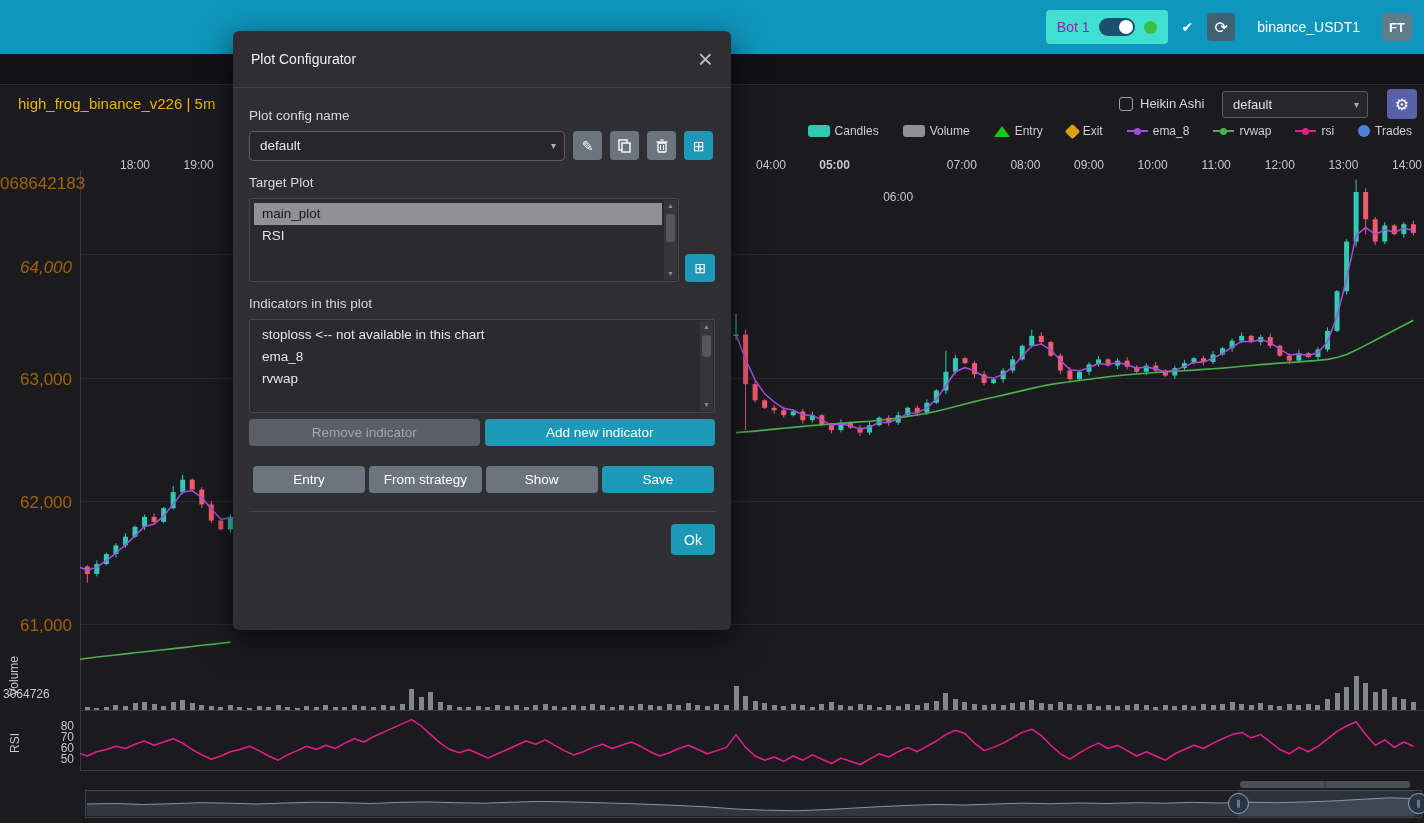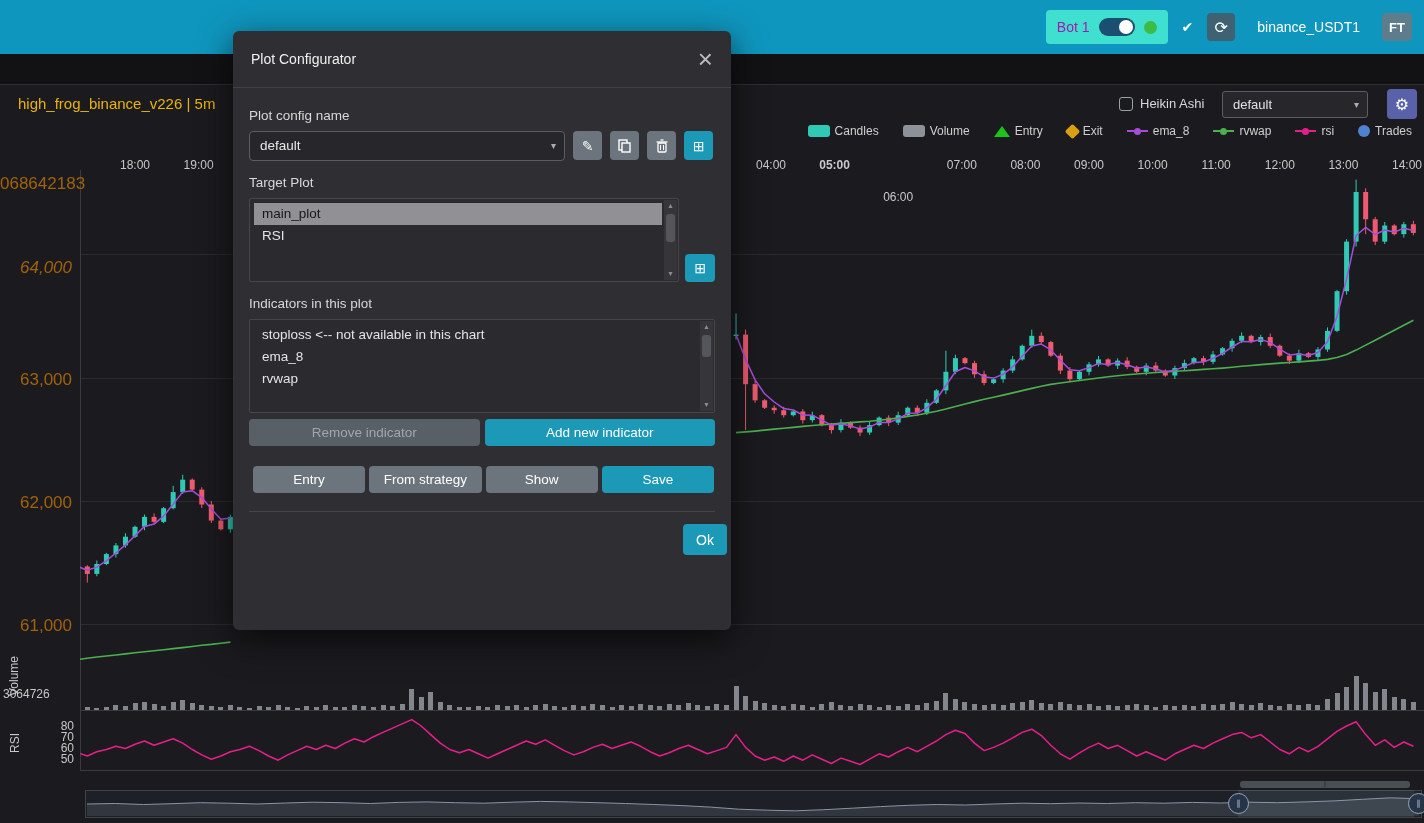--- a/index.html
+++ b/index.html
@@ -99,21 +99,21 @@
   .vscroll .arr.up { top:0; } .vscroll .arr.dn { bottom:0; }
   .vscroll .thumb { position:absolute; left:2px; width:9px; border-radius:3px; background:#55555c; }
   .target-list { flex:1; height:84px; }
   .ind-list { width:100%; height:94px; }
   .btnrow2 { display:flex; gap:5px; margin-top:6px; }
   .btnrow2 .btn { flex:1; height:27px; border:none; border-radius:4px; font-size:13.5px; color:#fff; cursor:pointer; }
   .btn-muted { background:#595f66; color:#9fa6ad !important; }
   .btnrow4 { display:flex; gap:4px; margin:20px 0 0 4px; padding-right:1px; }
   .btnrow4 .btn { flex:1; height:27px; border:none; border-radius:4px; font-size:13.5px; color:#fff; cursor:pointer; }
   .modal-divider { border-top:1px solid #45454c; margin-top:18px; }
-  .modal-footer { display:flex; justify-content:flex-end; padding:12px 4px; }
+  .modal-footer { display:flex; justify-content:flex-end; padding:12px 16px; }
   .ok-btn { width:44px; height:31px; border:none; border-radius:4px; background:#1d99b8; color:#fff;
     font-size:14px; cursor:pointer; }
   svg.mini { display:block; }
 </style>
 </head>
 <body>
 
 <div class="stage">
 
   <svg class="chart" id="chart-svg" width="1424" height="823">

